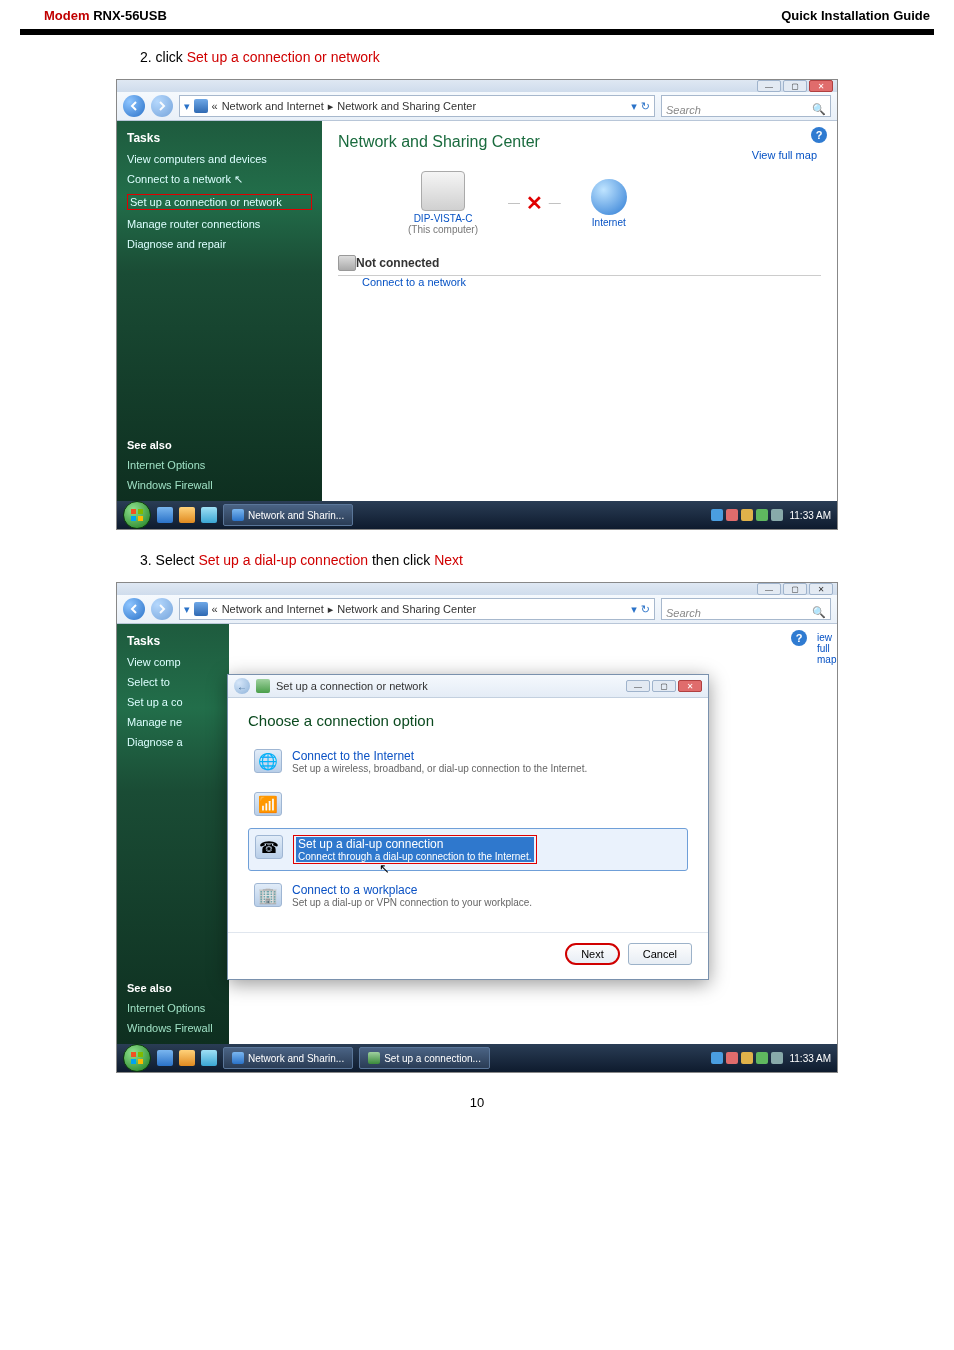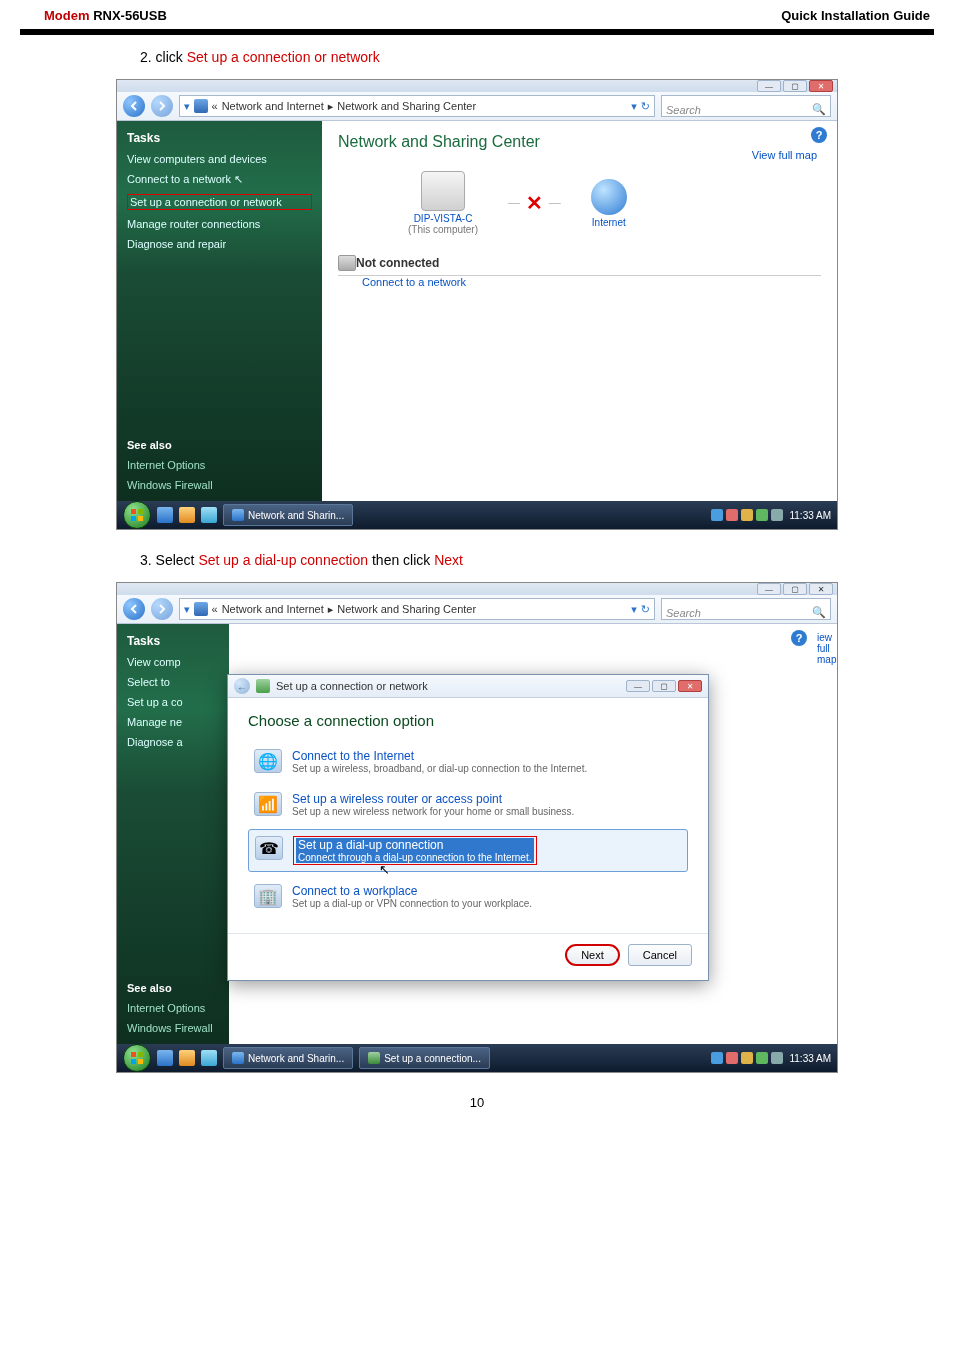--- a/index.html
+++ b/index.html
@@ -469,24 +469,20 @@
           <div class="opt">
             <div class="oicon">🌐</div>
             <div>
               <div class="opt-title">Connect to the Internet</div>
               <div class="opt-sub">Set up a wireless, broadband, or dial-up connection to the Internet.</div>
             </div>
           </div>
 
           <div class="opt">
             <div class="oicon">📶</div>
-            <div>
-              <div class="opt-title">Set up a wireless router or access point</div>
-              <div class="opt-sub">Set up a new wireless network for your home or small business.</div>
-            </div>
           </div>
 
           <div class="opt selected" style="position:relative">
             <div class="oicon">☎</div>
             <div class="box-red">
               <div class="opt-title" style="color:#fff;background:#2f78cd;padding:0 2px">Set up a dial-up connection</div>
               <div class="opt-sub" style="color:#fff;background:#2f78cd;padding:0 2px">Connect through a dial-up connection to the Internet.</div>
             </div>
             <span class="cursor-img" style="left:130px;top:32px">↖</span>
           </div>

